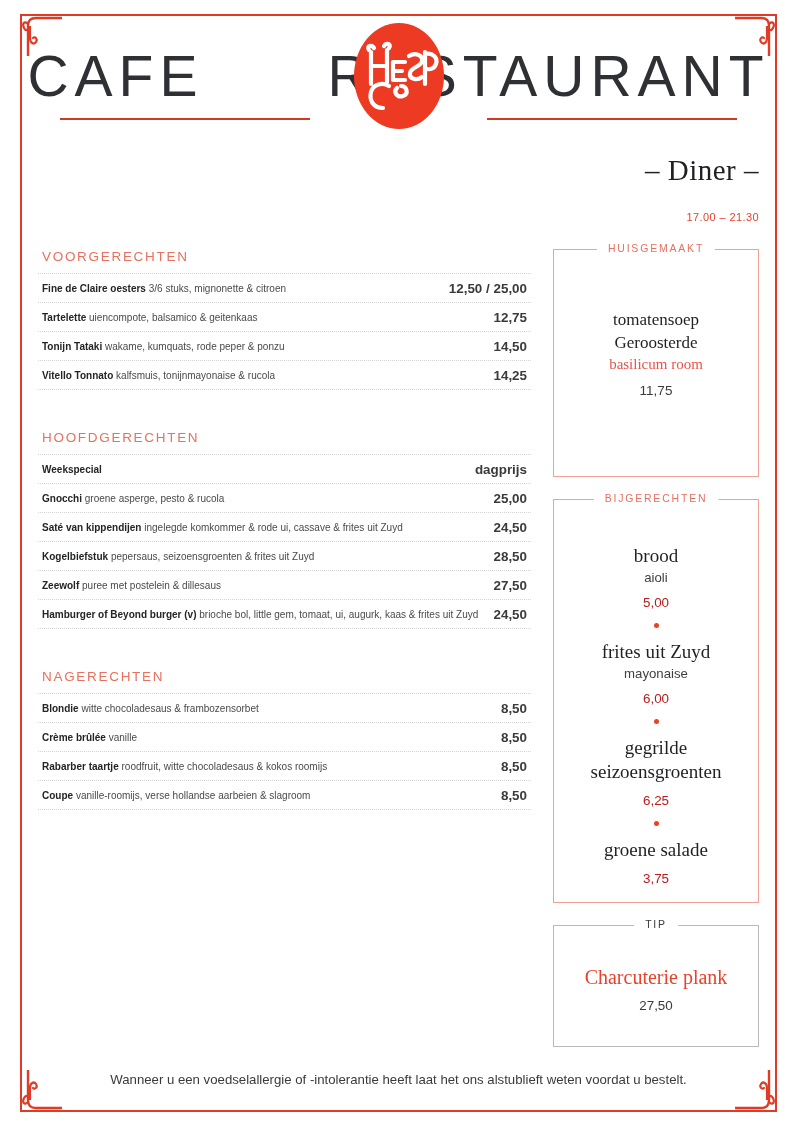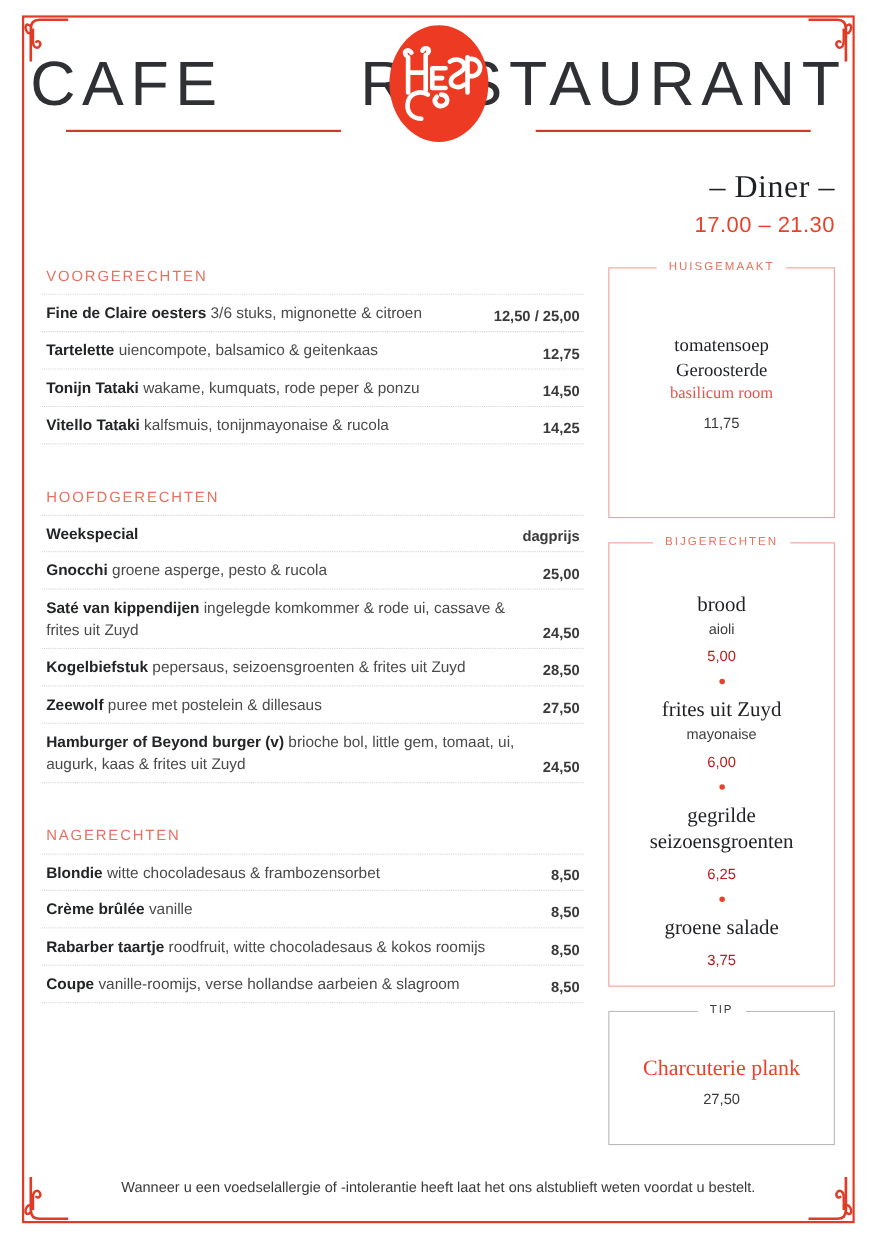--- a/index.html
+++ b/index.html
@@ -79,23 +79,23 @@
     margin-top: 22px;
   }
   .subtitle {
     font-family: "Liberation Serif", serif;
     font-size: 29px;
     color: #1f2023;
     letter-spacing: 0.5px;
   }
   .hours {
     font-family: "Liberation Sans", sans-serif;
-    font-size: 20px;
+    font-size: 11px;
     color: #e8412c;
-    margin-top: 7px;
+    margin-top: 24px;
     letter-spacing: 0.4px;
   }
 
   
   .columns {
     display: flex;
     margin-top: 26px;
     gap: 22px;
   }
   .col-left  { width: 493px; flex: 0 0 493px; }
@@ -118,21 +118,21 @@
 
   .item {
     display: flex;
     align-items: flex-end;
     justify-content: space-between;
     border-bottom: 1px dotted #d4d4d4;
     padding: 7px 4px 6px 4px;
     gap: 14px;
   }
   .item-text {
-    font-size: 14px;
+    font-size: 10px;
     line-height: 1.42;
     color: #3a3a3a;
     flex: 1;
   }
   .item-name {
     font-weight: bold;
     color: #222426;
   }
   .item-desc { color: #4a4a4a; }
   .item-price {
@@ -313,21 +313,21 @@
           </div>
           <div class="item">
             <div class="item-text">
               <span class="item-name">Tonijn Tataki</span>
               <span class="item-desc">wakame, kumquats, rode peper &amp; ponzu</span>
             </div>
             <div class="item-price">14,50</div>
           </div>
           <div class="item">
             <div class="item-text">
-              <span class="item-name">Vitello Tataki</span>
+              <span class="item-name">Vitello Tonnato</span>
               <span class="item-desc">kalfsmuis, tonijnmayonaise &amp; rucola</span>
             </div>
             <div class="item-price">14,25</div>
           </div>
         </div>
       </div>
 
       <div class="section">
         <div class="section-title">HOOFDGERECHTEN</div>
         <div class="items">

